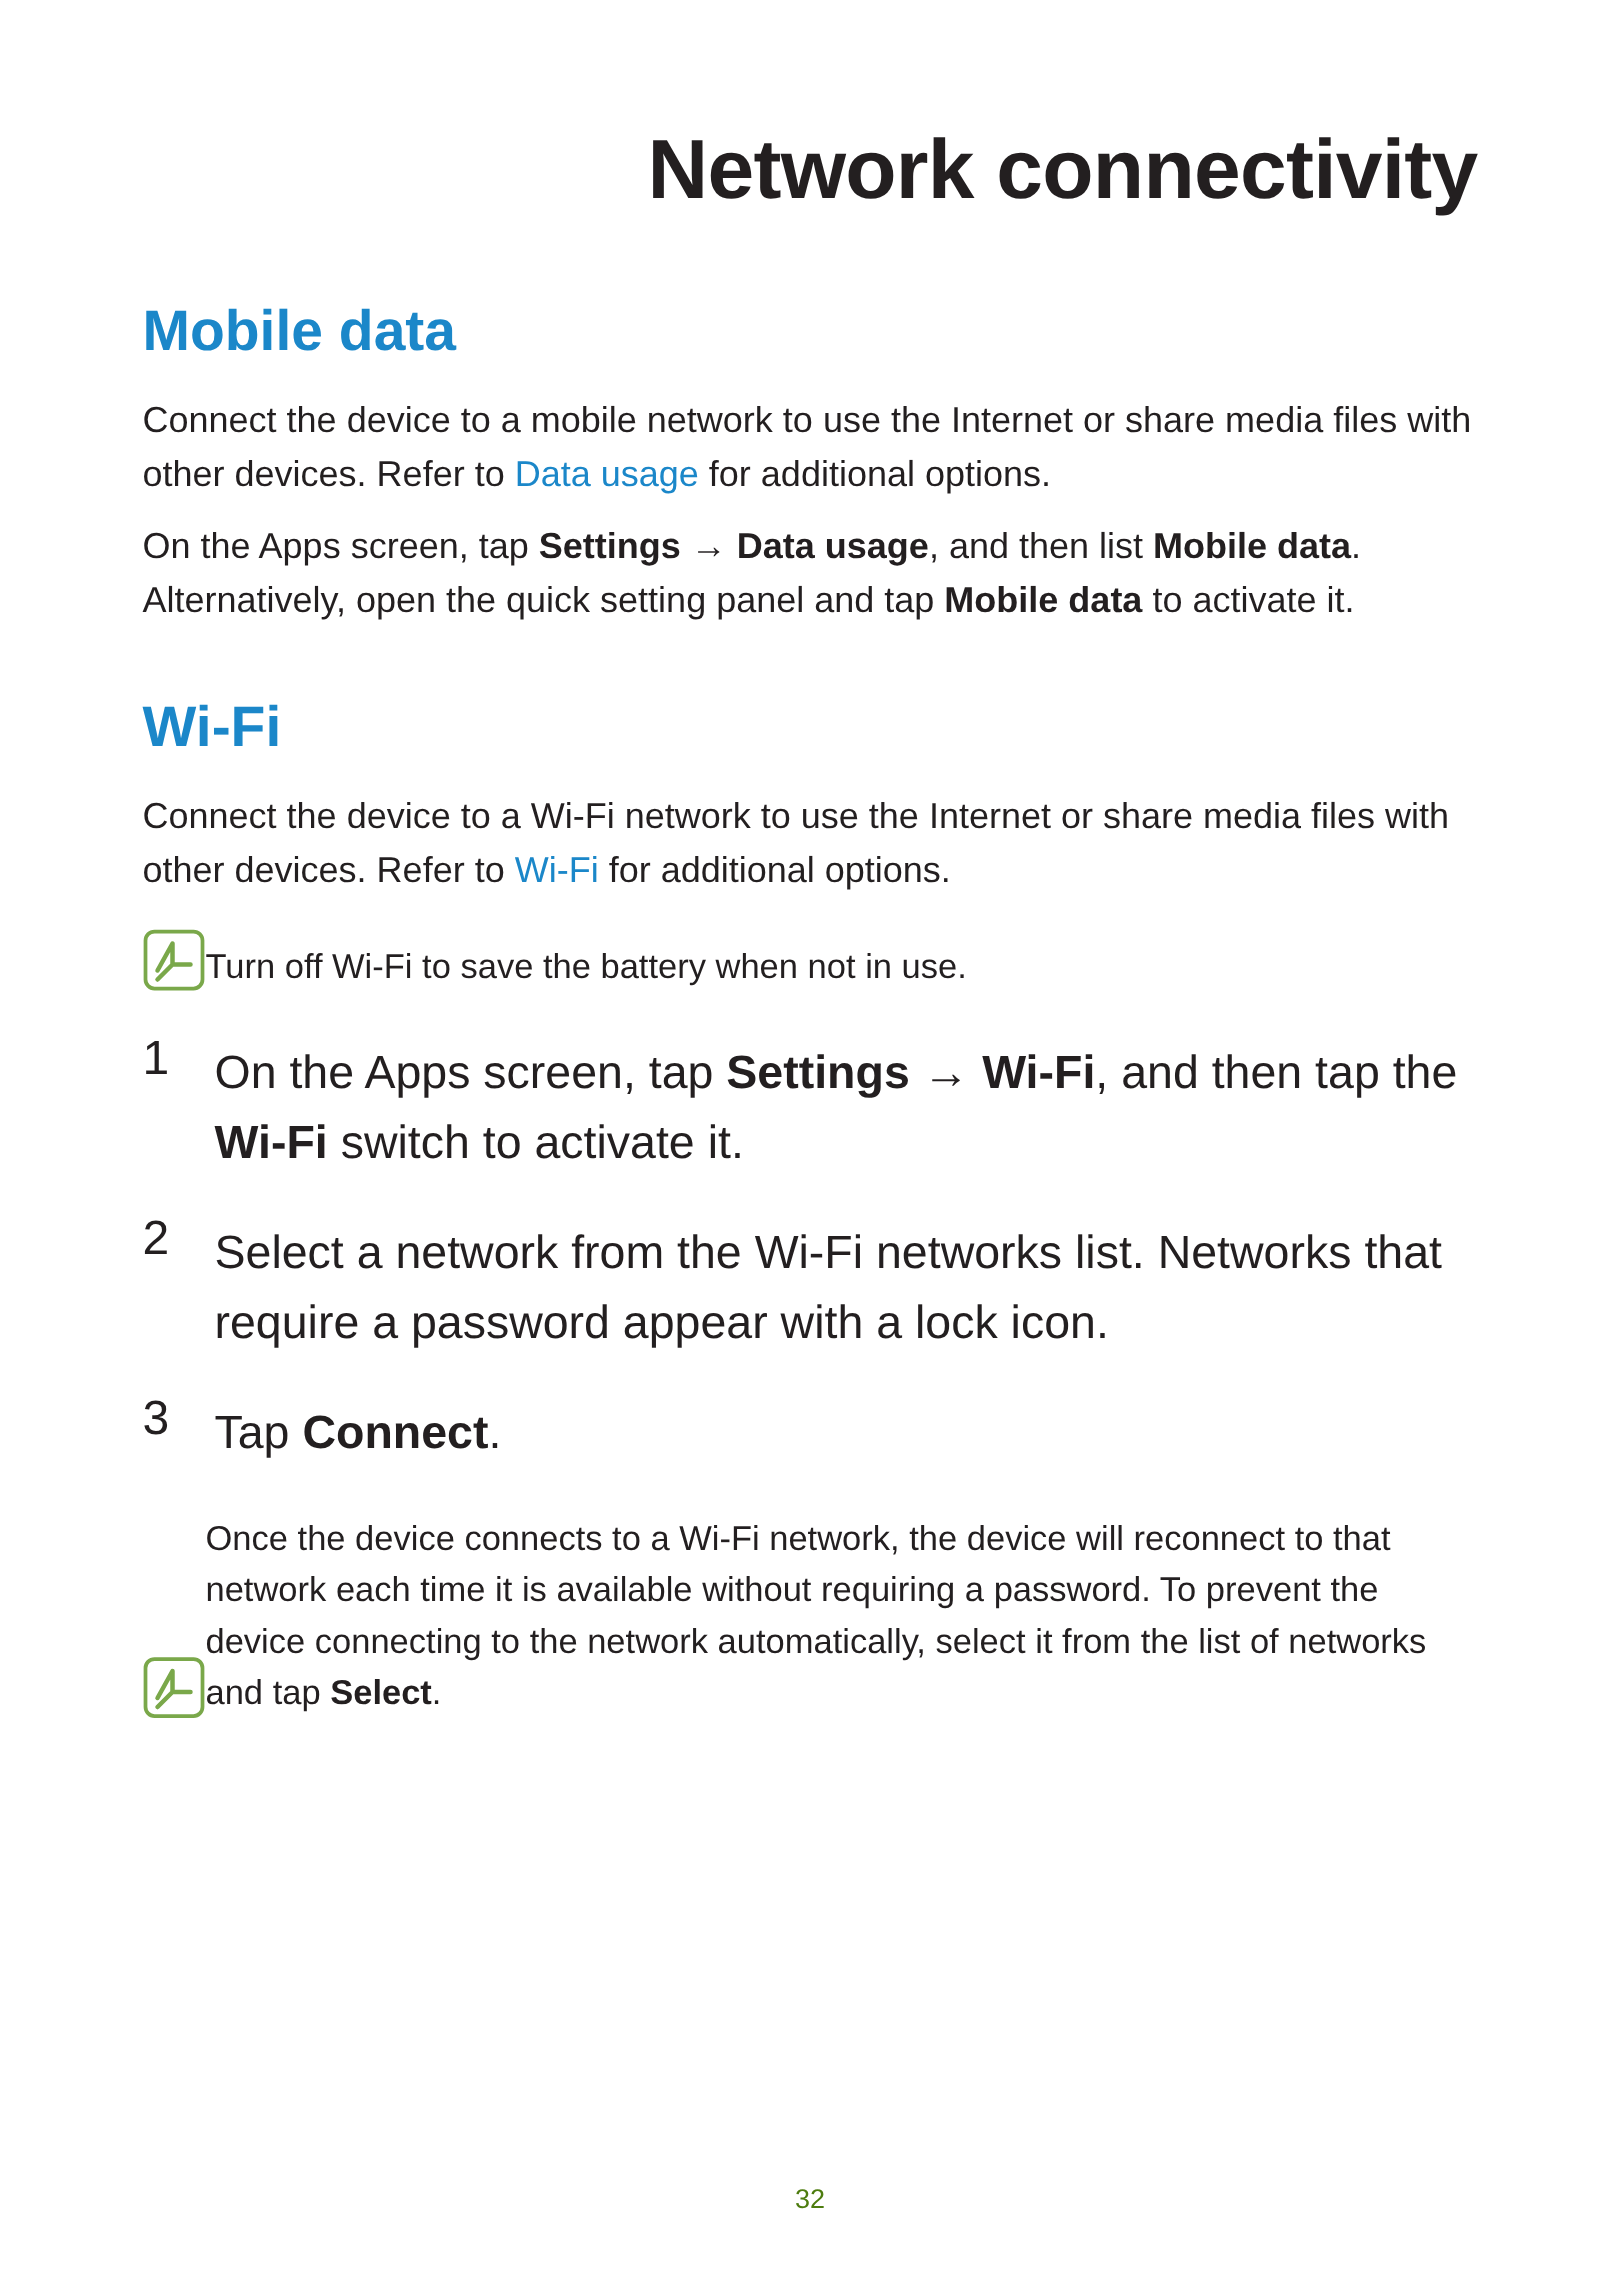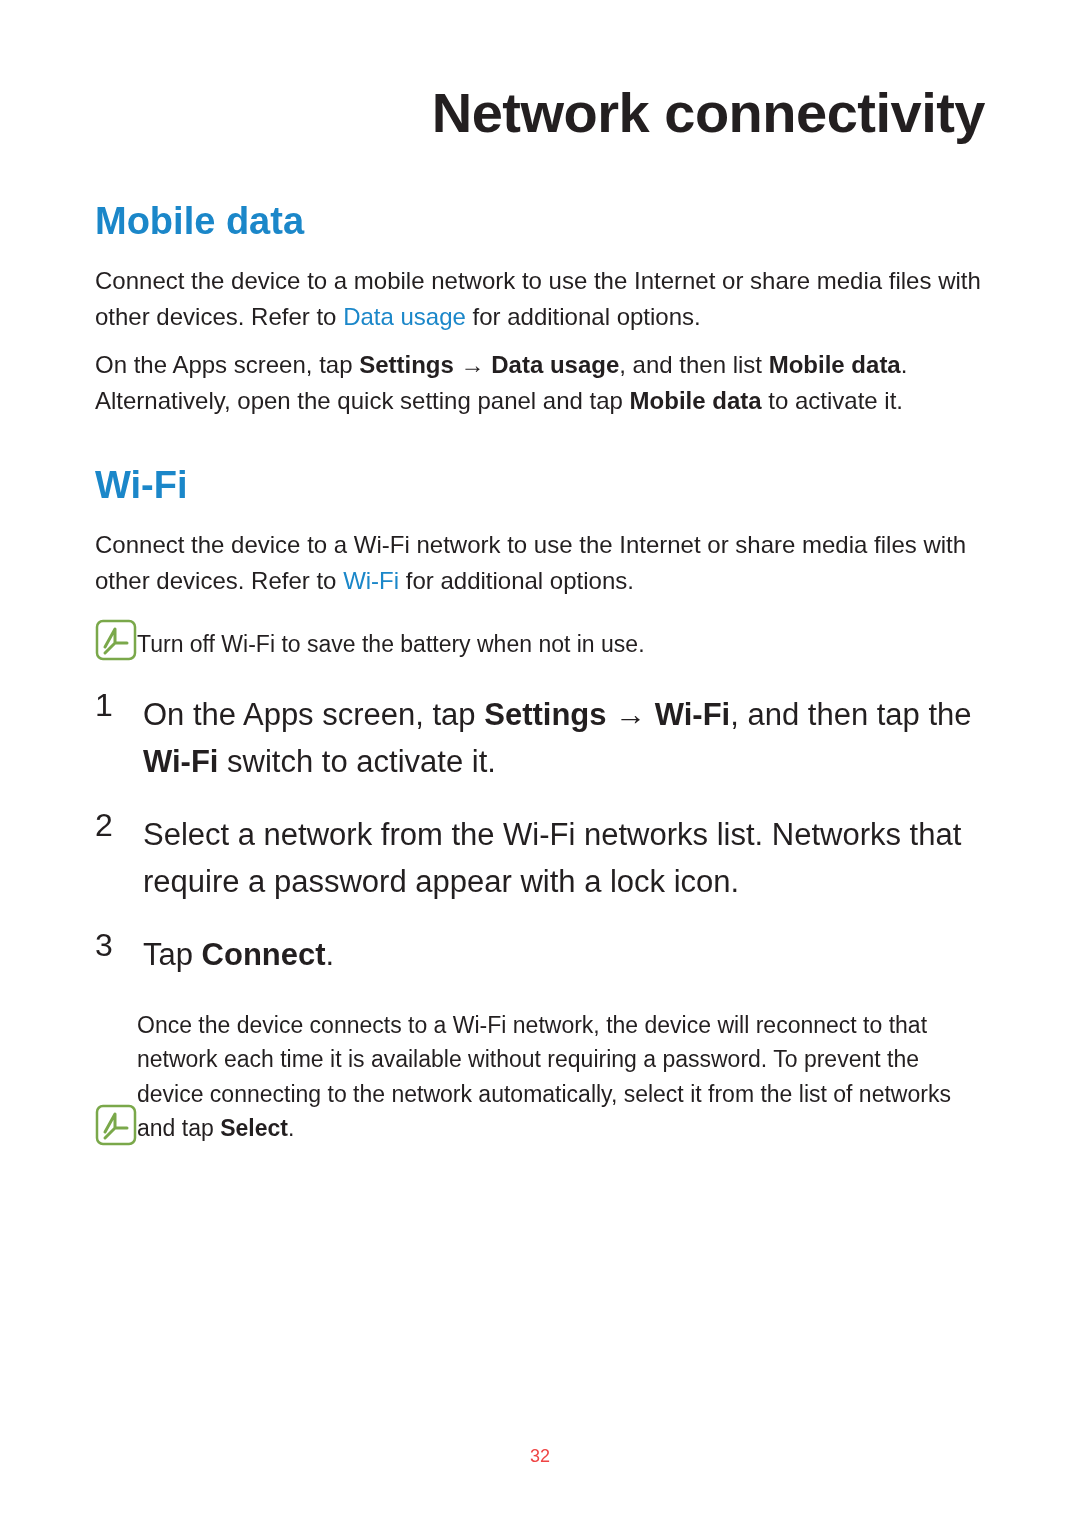--- a/index.html
+++ b/index.html
@@ -81,25 +81,25 @@
   }
   .step-text {
     font-size: 31px;
     line-height: 1.5;
     flex: 1;
     padding-top: 3px;
   }
 
   .page-number {
     position: absolute;
-    bottom: 60px;
+    bottom: 50px;
     width: 100%;
     text-align: center;
     font-size: 18px;
-    color: #ef4444;
+    color: #4d7c0f;
   }
 
   .icon-svg {
     display: block;
   }
 </style>
 </head>
 <body>
 
 <div class="page">

